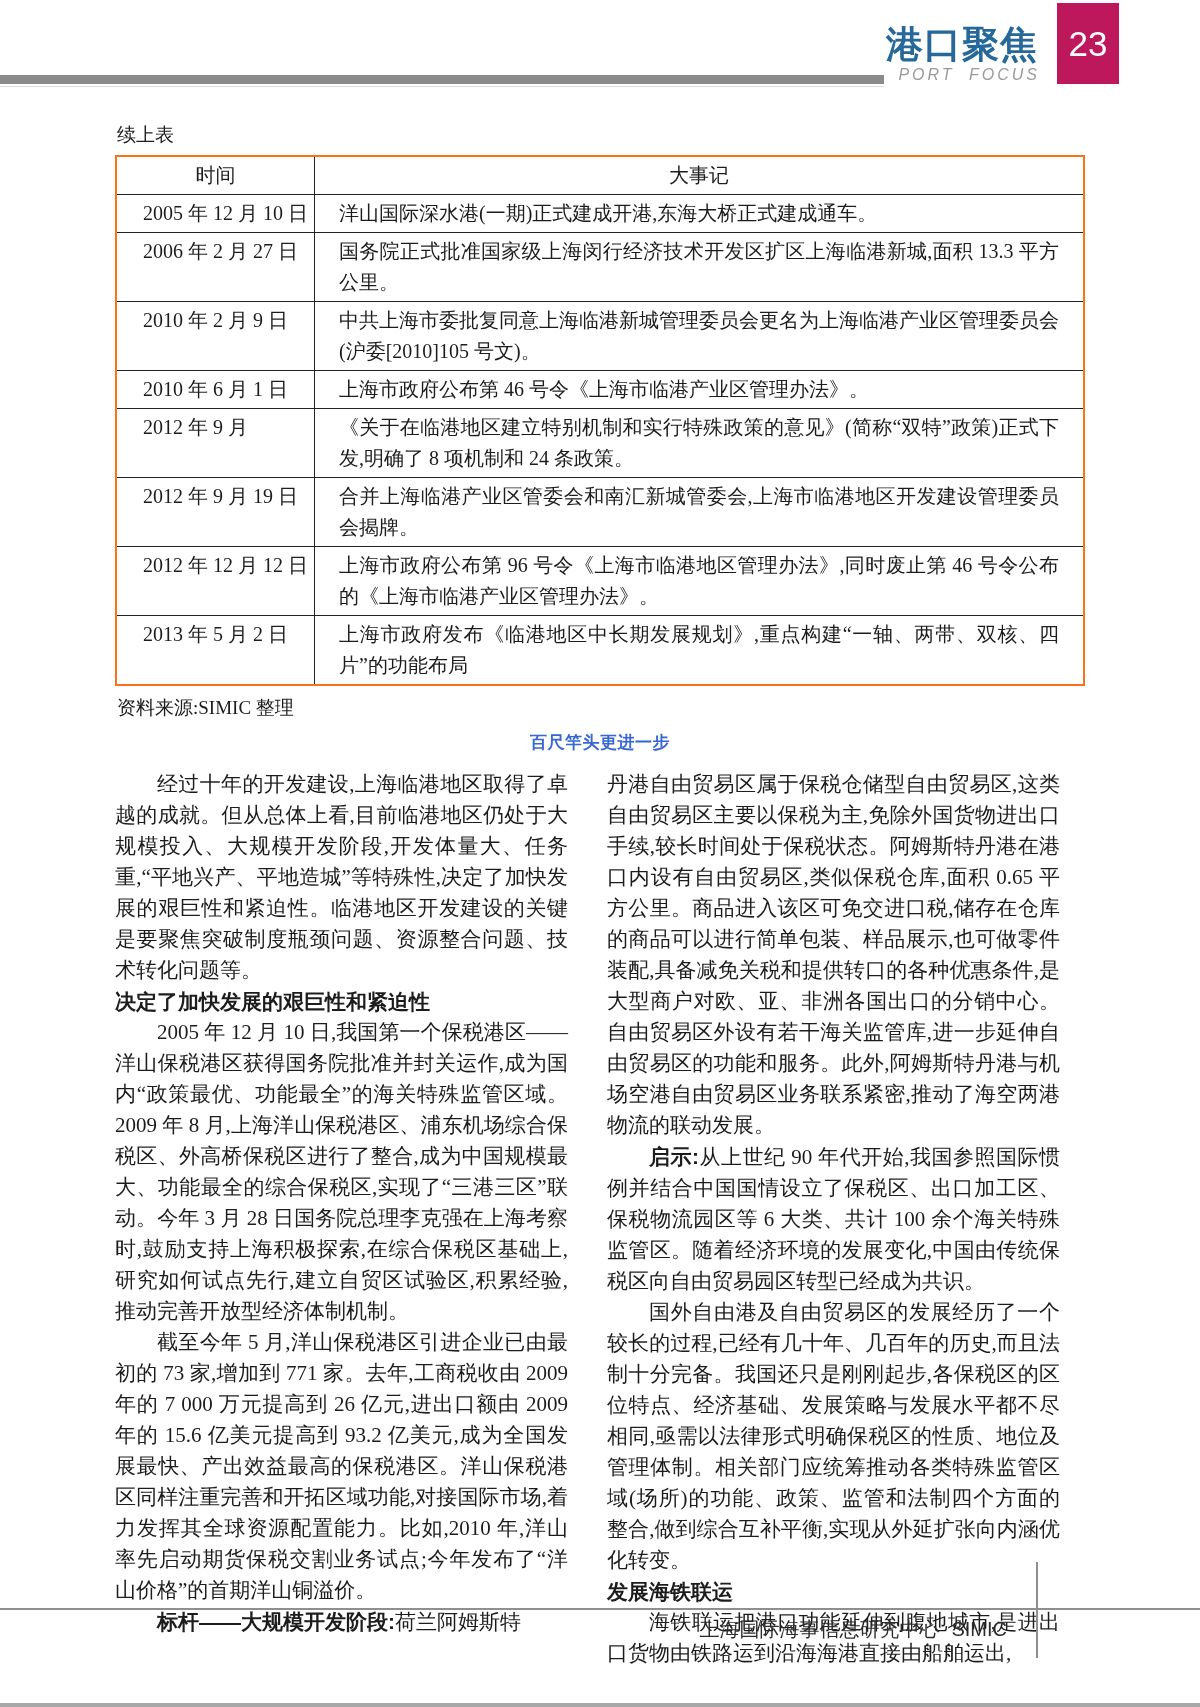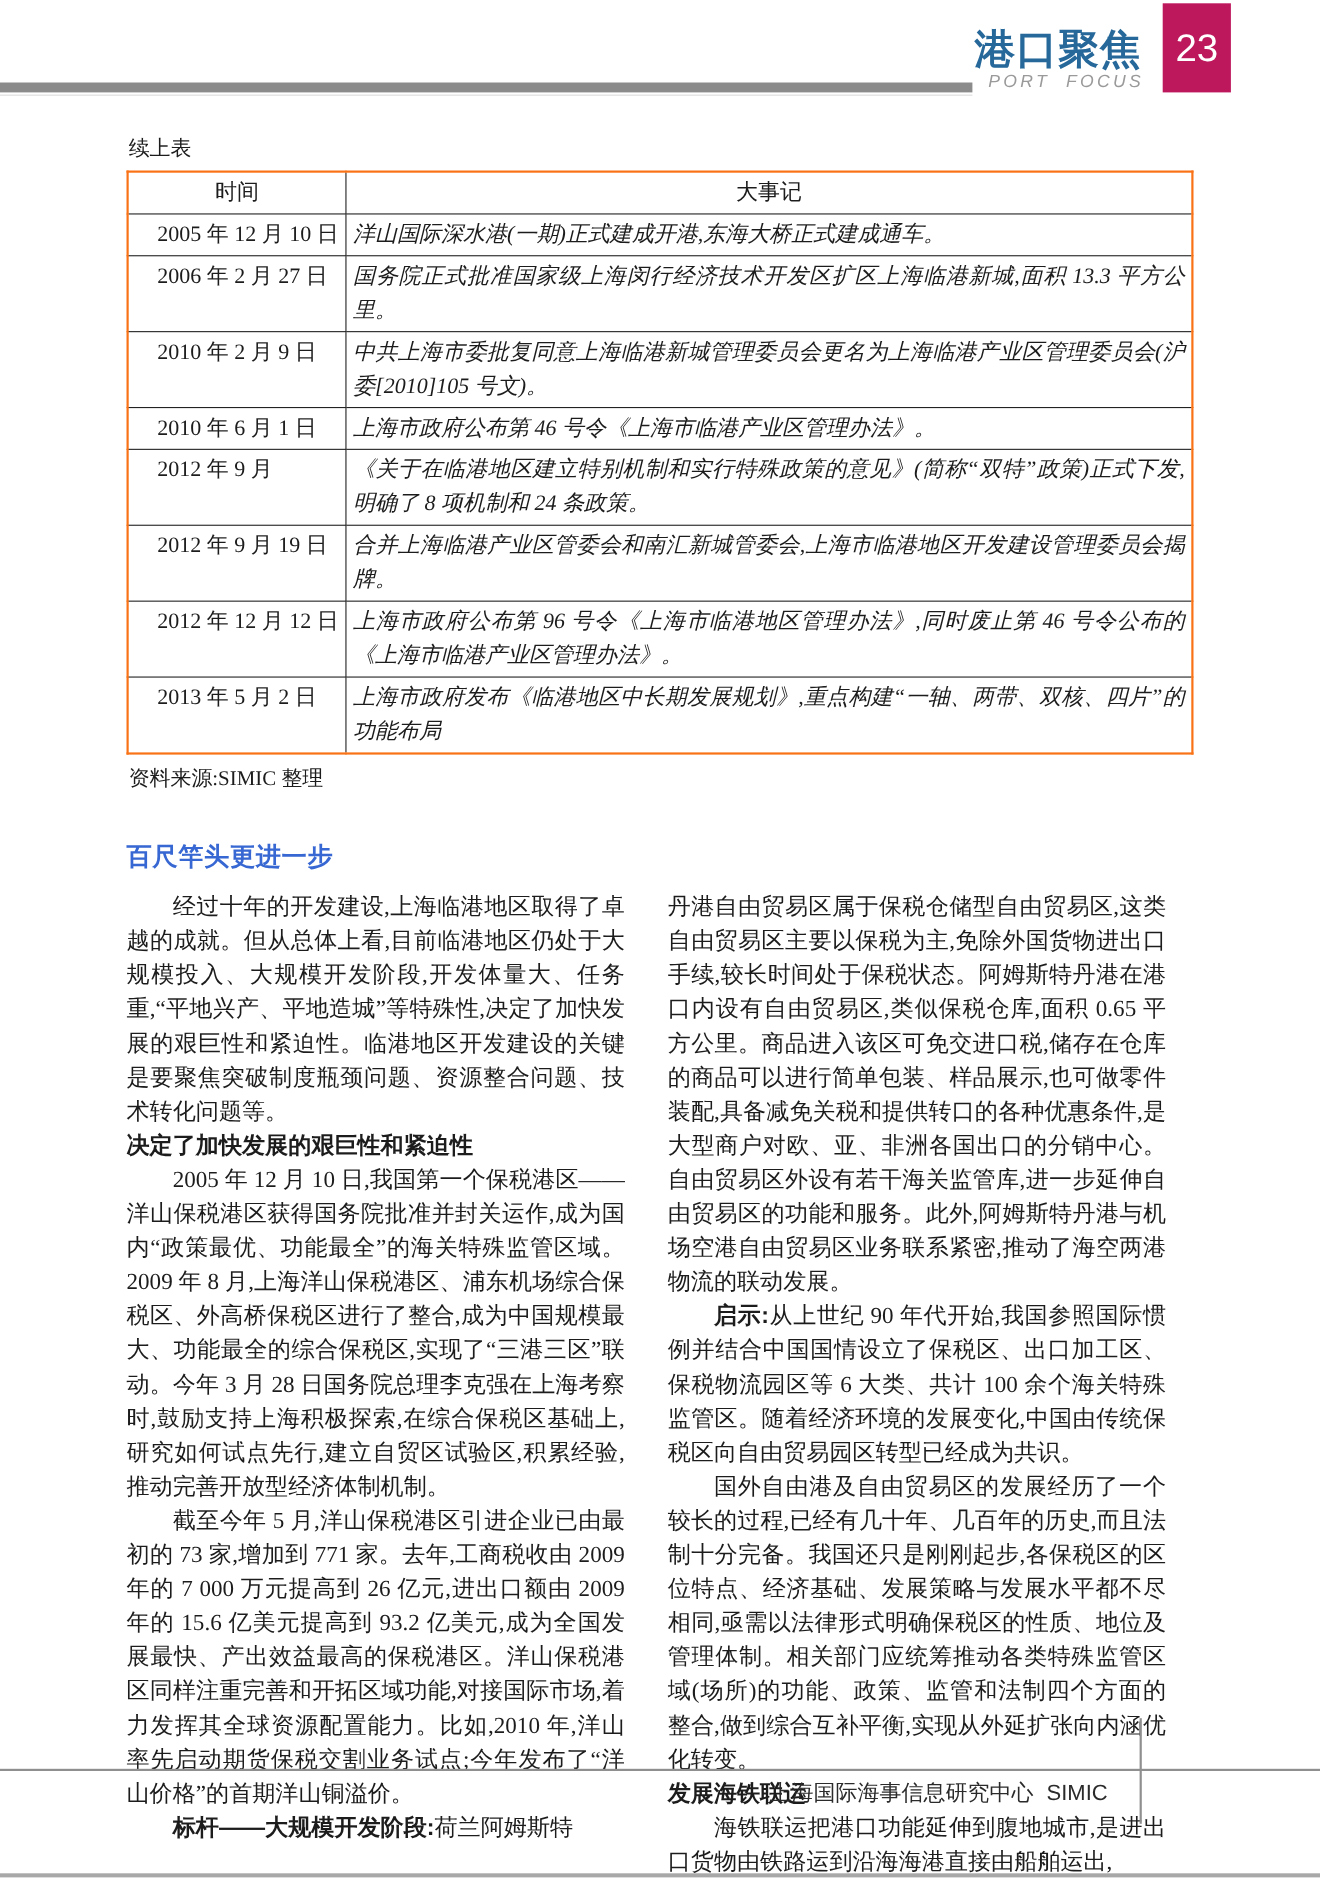--- a/index.html
+++ b/index.html
@@ -35,25 +35,25 @@
   
   .content{position:absolute;left:115px;top:122px;width:970px;}
   .cont-label{font-size:19px;margin:0 0 7px 2px;}
   table.events{width:100%;border-collapse:collapse;border:2px solid #f97316;}
   table.events th,table.events td{
     border:1px solid #222;font-size:20px;font-weight:normal;
     line-height:31px;
   }
   table.events th{text-align:center;padding:3px 4px;}
   td.c-date{width:17%;padding:3px 6px 3px 26px;vertical-align:top;white-space:nowrap;}
-  td.c-event{padding:3px 6px;vertical-align:top;text-align:justify;font-style:italic;}
+  td.c-event{padding:3px 24px;vertical-align:top;text-align:justify;}
   .source-note{font-size:19px;margin:9px 0 0 2px;}
   .section-title{
-    margin-top:42px;
-    font-size:23px;font-weight:bold;color:#3767d2;letter-spacing:0.5px;
+    margin-top:10px;text-align:center;
+    font-size:17px;font-weight:bold;color:#3767d2;letter-spacing:0.5px;
   }
   .columns{display:flex;gap:39px;margin-top:15px;}
   .col{width:453px;font-size:21px;line-height:31px;text-align:justify;}
   .col p{margin:0;}
   .para.indent{text-indent:2em;}
   .subheading{
     font-family:"Liberation Sans","DejaVu Sans",sans-serif;
     font-weight:bold;font-size:21px;
   }
   .bold-lead{

